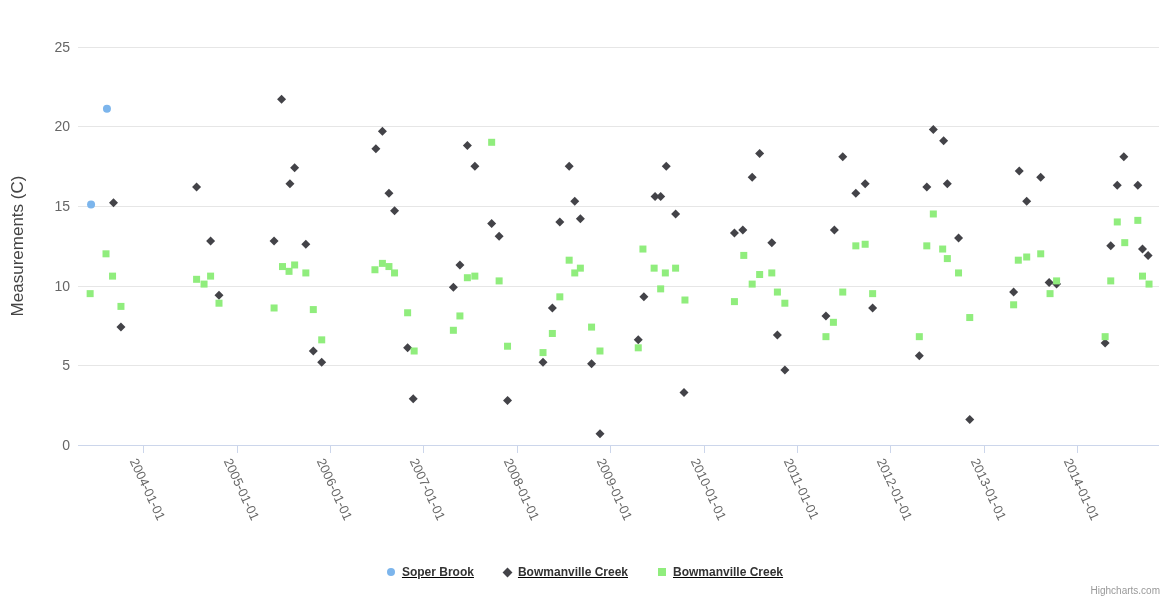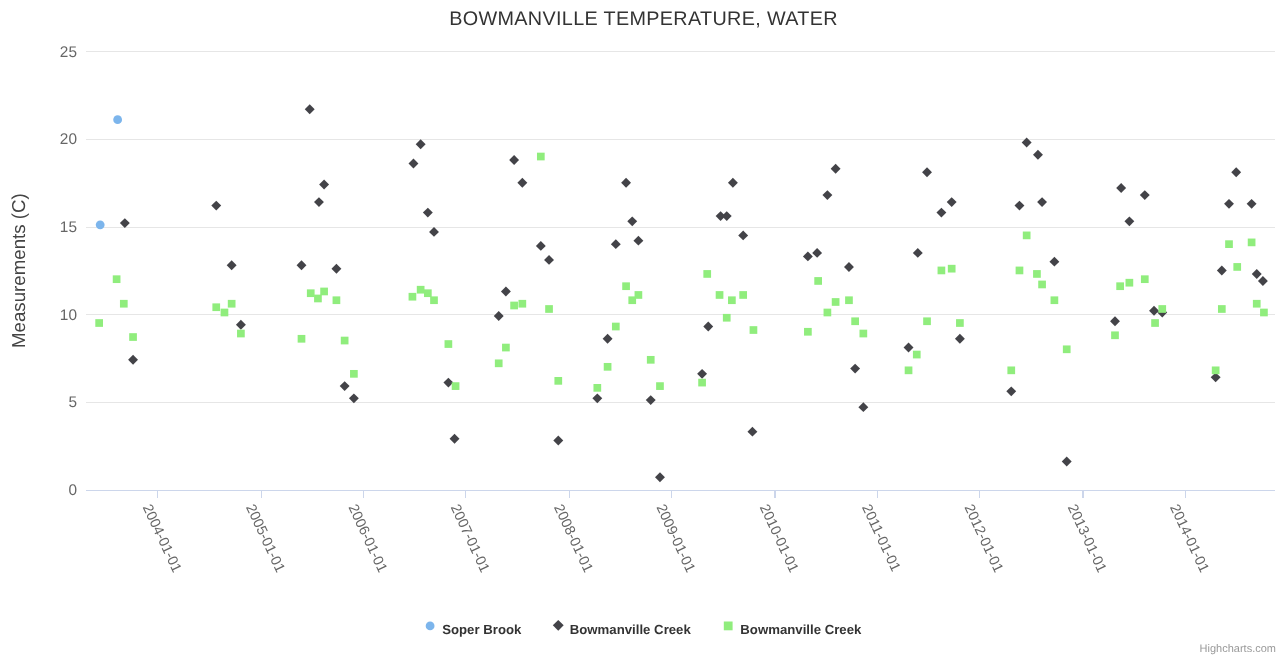--- a/index.html
+++ b/index.html
@@ -9,34 +9,33 @@
   }
   .chart-title{
     position:absolute;top:7px;left:0;width:1170px;text-align:center;
     font-size:18px;font-weight:400;color:#333333;letter-spacing:.3px;margin:0;
   }
   svg.plot{position:absolute;left:0;top:0;}
   .legend{
     position:absolute;left:0;top:560px;width:1170px;height:24px;
     display:flex;justify-content:center;align-items:center;gap:30px;
   }
-  .legend-item{display:flex;gap:7px;cursor:pointer;}
+  .legend-item{display:flex;align-items:center;gap:7px;cursor:pointer;text-decoration:underline;}
   .legend-item .marker{width:8px;height:8px;display:inline-block;flex:0 0 auto;}
   .legend-item .m-circle{border-radius:50%;}
   .legend-item .m-diamond{width:7px;height:7px;transform:rotate(45deg);}
   .legend-item .label{font-size:12px;font-weight:bold;color:#333333;}
   .credits{
     position:absolute;right:10px;top:585px;font-size:10px;color:#999999;cursor:pointer;margin-left:34px;
   }
 </style>
 </head>
 <body>
 
 <div class="chart-wrap">
-  <h1 class="chart-title">BOWMANVILLE TEMPERATURE, WATER</h1>
 
   <svg class="plot" id="plot" width="1170" height="600" viewBox="0 0 1170 600">
       <line x1="78" x2="1159.3" y1="445.5" y2="445.5" stroke="#ccd6eb" stroke-width="1" shape-rendering="crispEdges"></line>
       <text x="70" y="450" text-anchor="end" fill="#666666" font-size="14">0</text>
       <line x1="78" x2="1159.3" y1="365.84" y2="365.84" stroke="#e6e6e6" stroke-width="1" shape-rendering="crispEdges"></line>
       <text x="70" y="370.34" text-anchor="end" fill="#666666" font-size="14">5</text>
       <line x1="78" x2="1159.3" y1="286.17999999999995" y2="286.17999999999995" stroke="#e6e6e6" stroke-width="1" shape-rendering="crispEdges"></line>
       <text x="70" y="290.67999999999995" text-anchor="end" fill="#666666" font-size="14">10</text>
       <line x1="78" x2="1159.3" y1="206.52" y2="206.52" stroke="#e6e6e6" stroke-width="1" shape-rendering="crispEdges"></line>
       <text x="70" y="211.02" text-anchor="end" fill="#666666" font-size="14">15</text>

